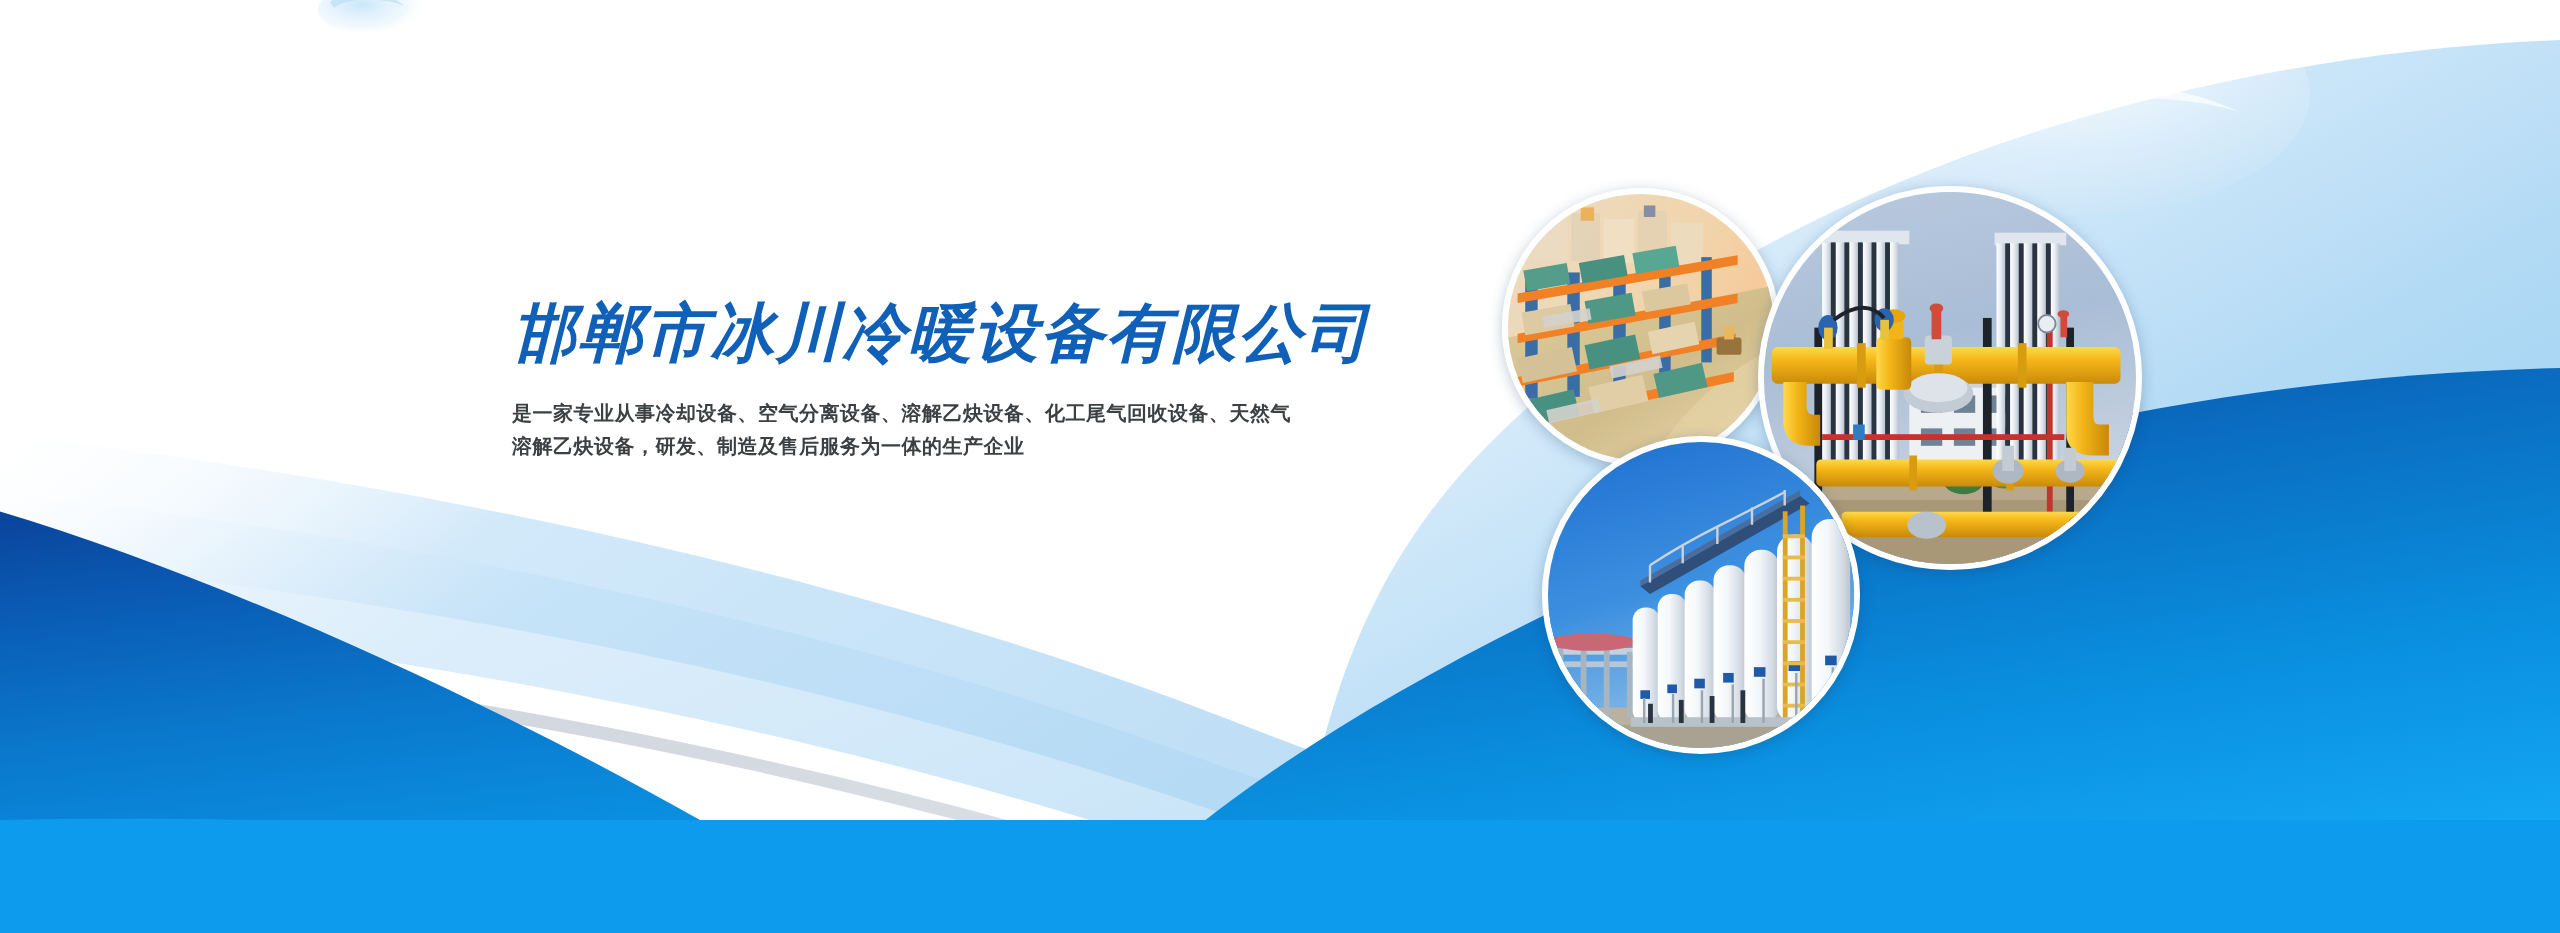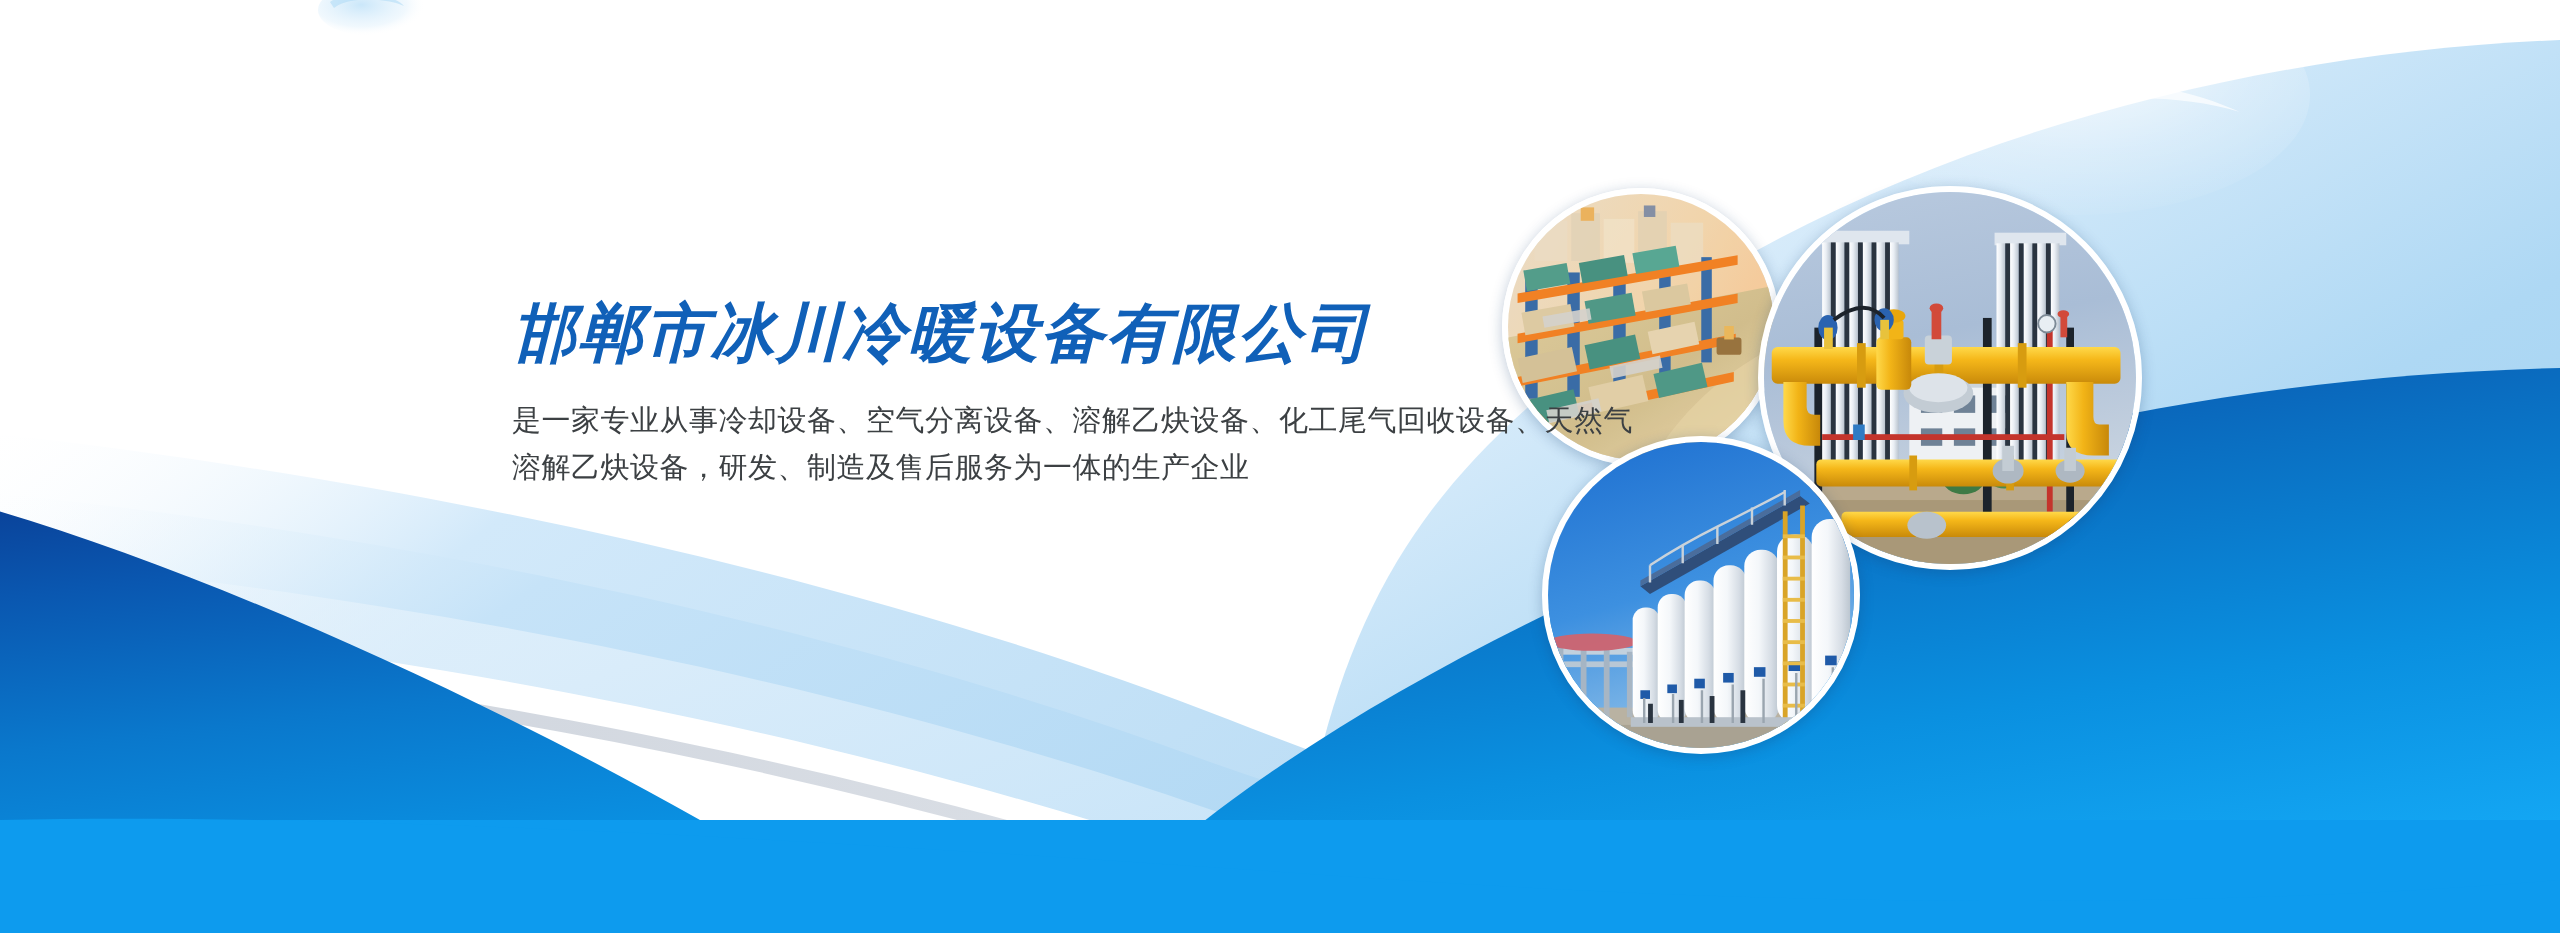--- a/index.html
+++ b/index.html
@@ -38,22 +38,22 @@
     font-style:italic;
     color:#1060b8;
     letter-spacing:2px;
     line-height:1.05;
     white-space:nowrap;
     text-shadow:0 1px 0 rgba(255,255,255,.55);
   }
   #company-desc {
     margin-top:30px;
     font-family:"Liberation Sans", sans-serif;
-    font-size:29px;
-    font-weight:400;
+    font-size:20px;
+    font-weight:700;
     color:#3c4043;
     line-height:1.62;
     letter-spacing:.5px;
     max-width:1000px;
   }
   #company-desc span { display:block; white-space:nowrap; }
 
   
   .photo-circle {
     position:absolute;

